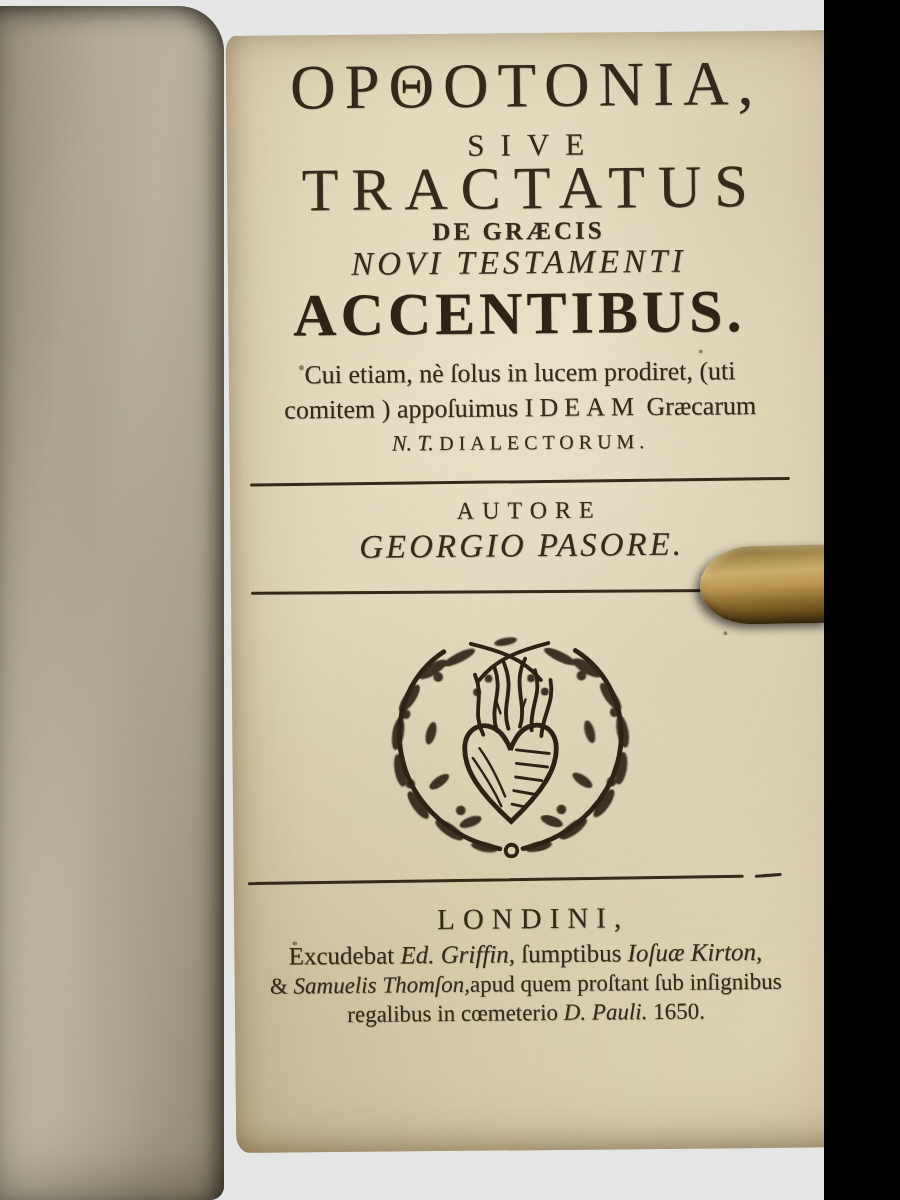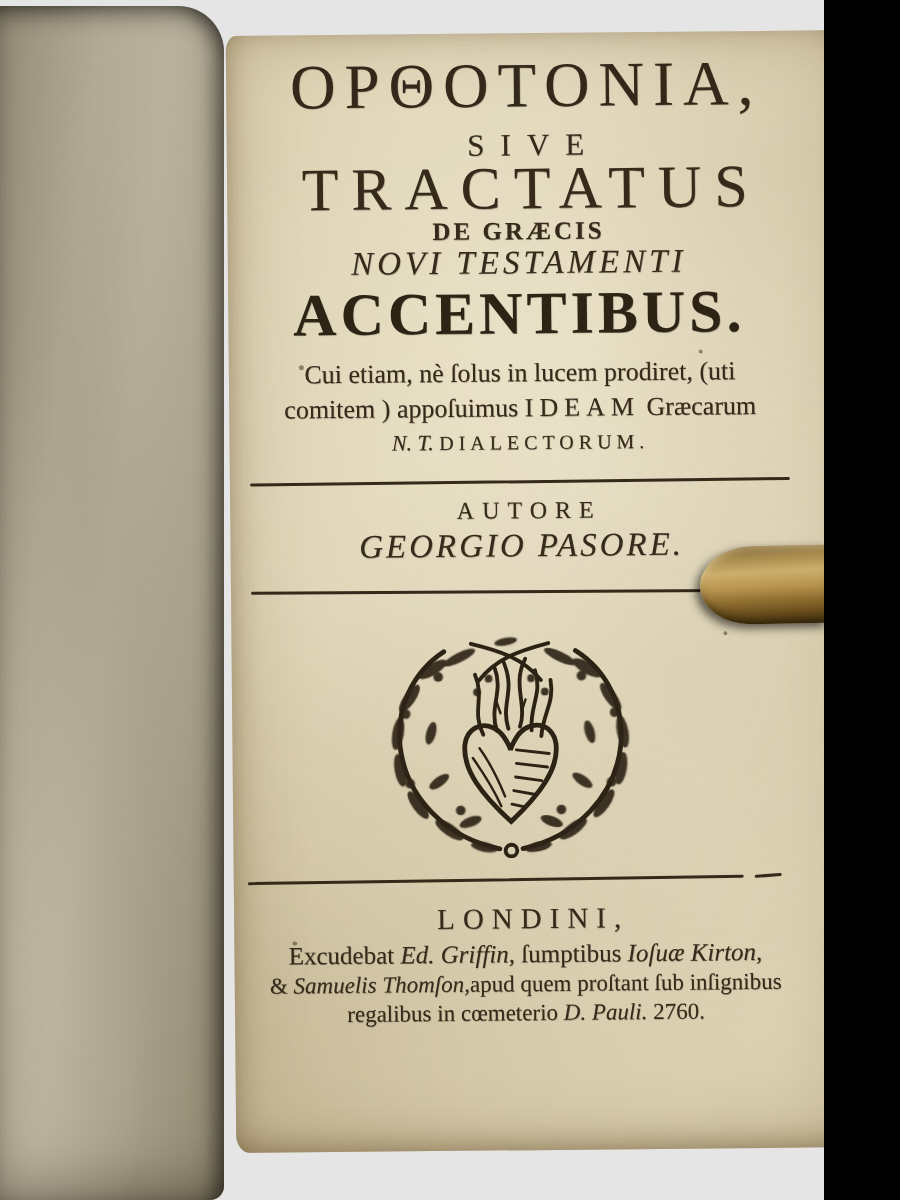--- a/index.html
+++ b/index.html
@@ -194,19 +194,19 @@
             <circle cx="196" cy="78" r="4"></circle>
         </g>
       </svg>
 
       <div class="rule rule-3"></div>
       <div class="rule rule-3-dash"></div>
 
       <div class="block t-londini">LONDINI,</div>
       <div class="block t-imp1"><span>Excudebat </span><span class="it">Ed. Griffin,</span><span> ſumptibus </span><span class="it">Ioſuæ Kirton,</span></div>
       <div class="block t-imp2"><span>&amp; </span><span class="it">Samuelis Thomſon,</span><span>apud quem proſtant ſub inſignibus</span></div>
-      <div class="block t-imp3"><span>regalibus in cœmeterio </span><span class="it">D. Pauli.</span><span> 2760.</span></div>
+      <div class="block t-imp3"><span>regalibus in cœmeterio </span><span class="it">D. Pauli.</span><span> 1650.</span></div>
     </div>
   </div>
 
   <div class="brass-tip"></div>
 
 </div>
 
 </body></html>

